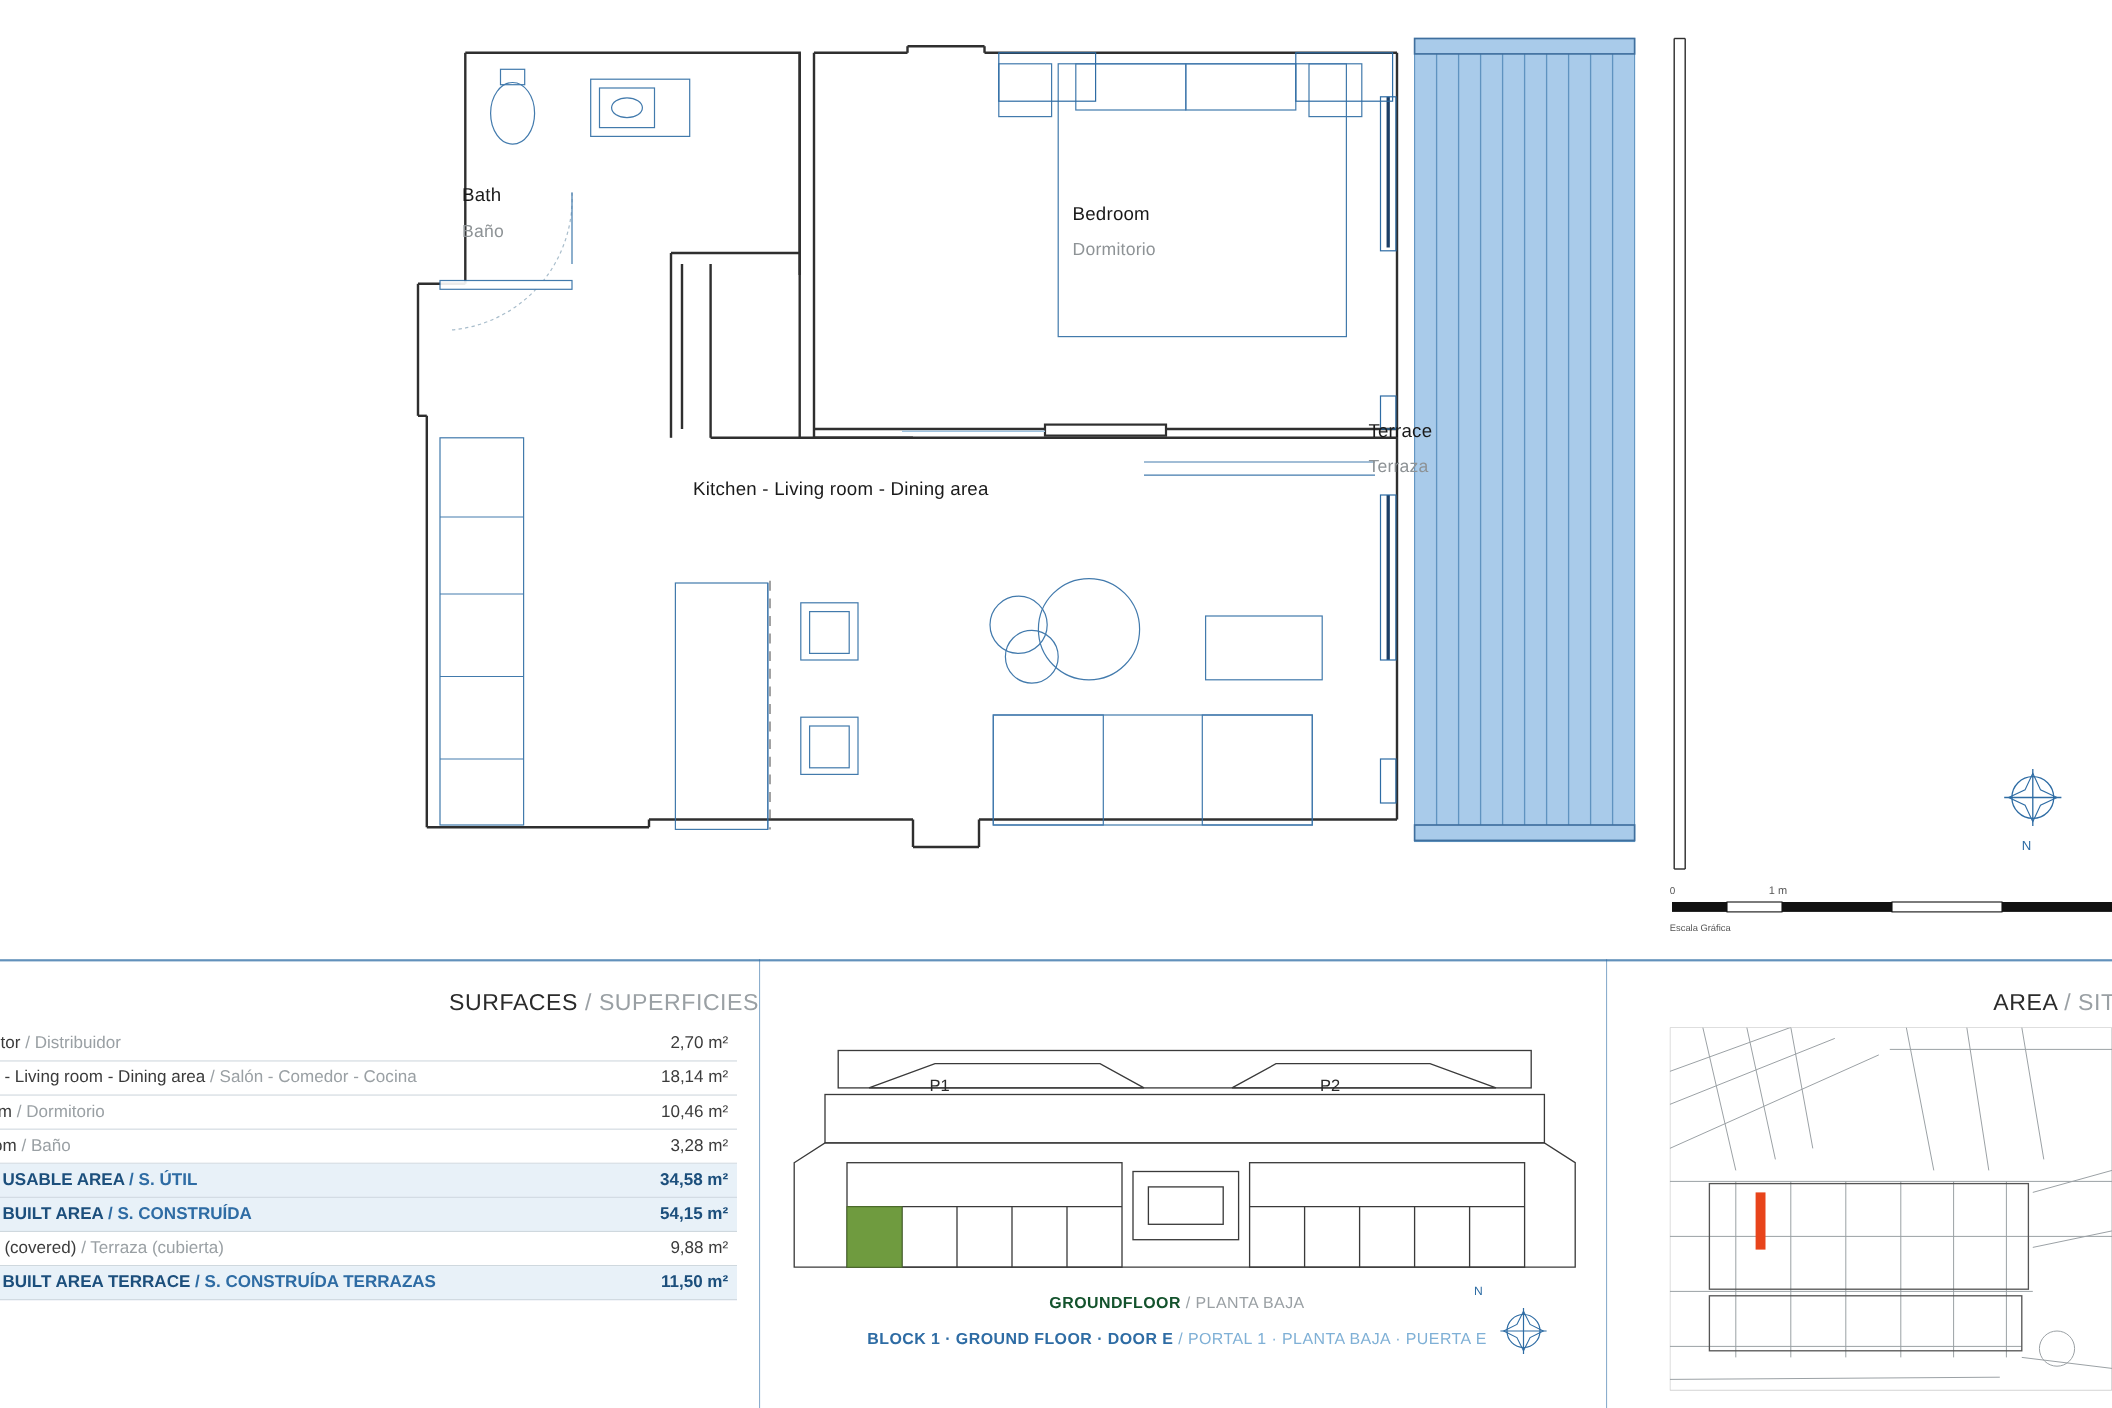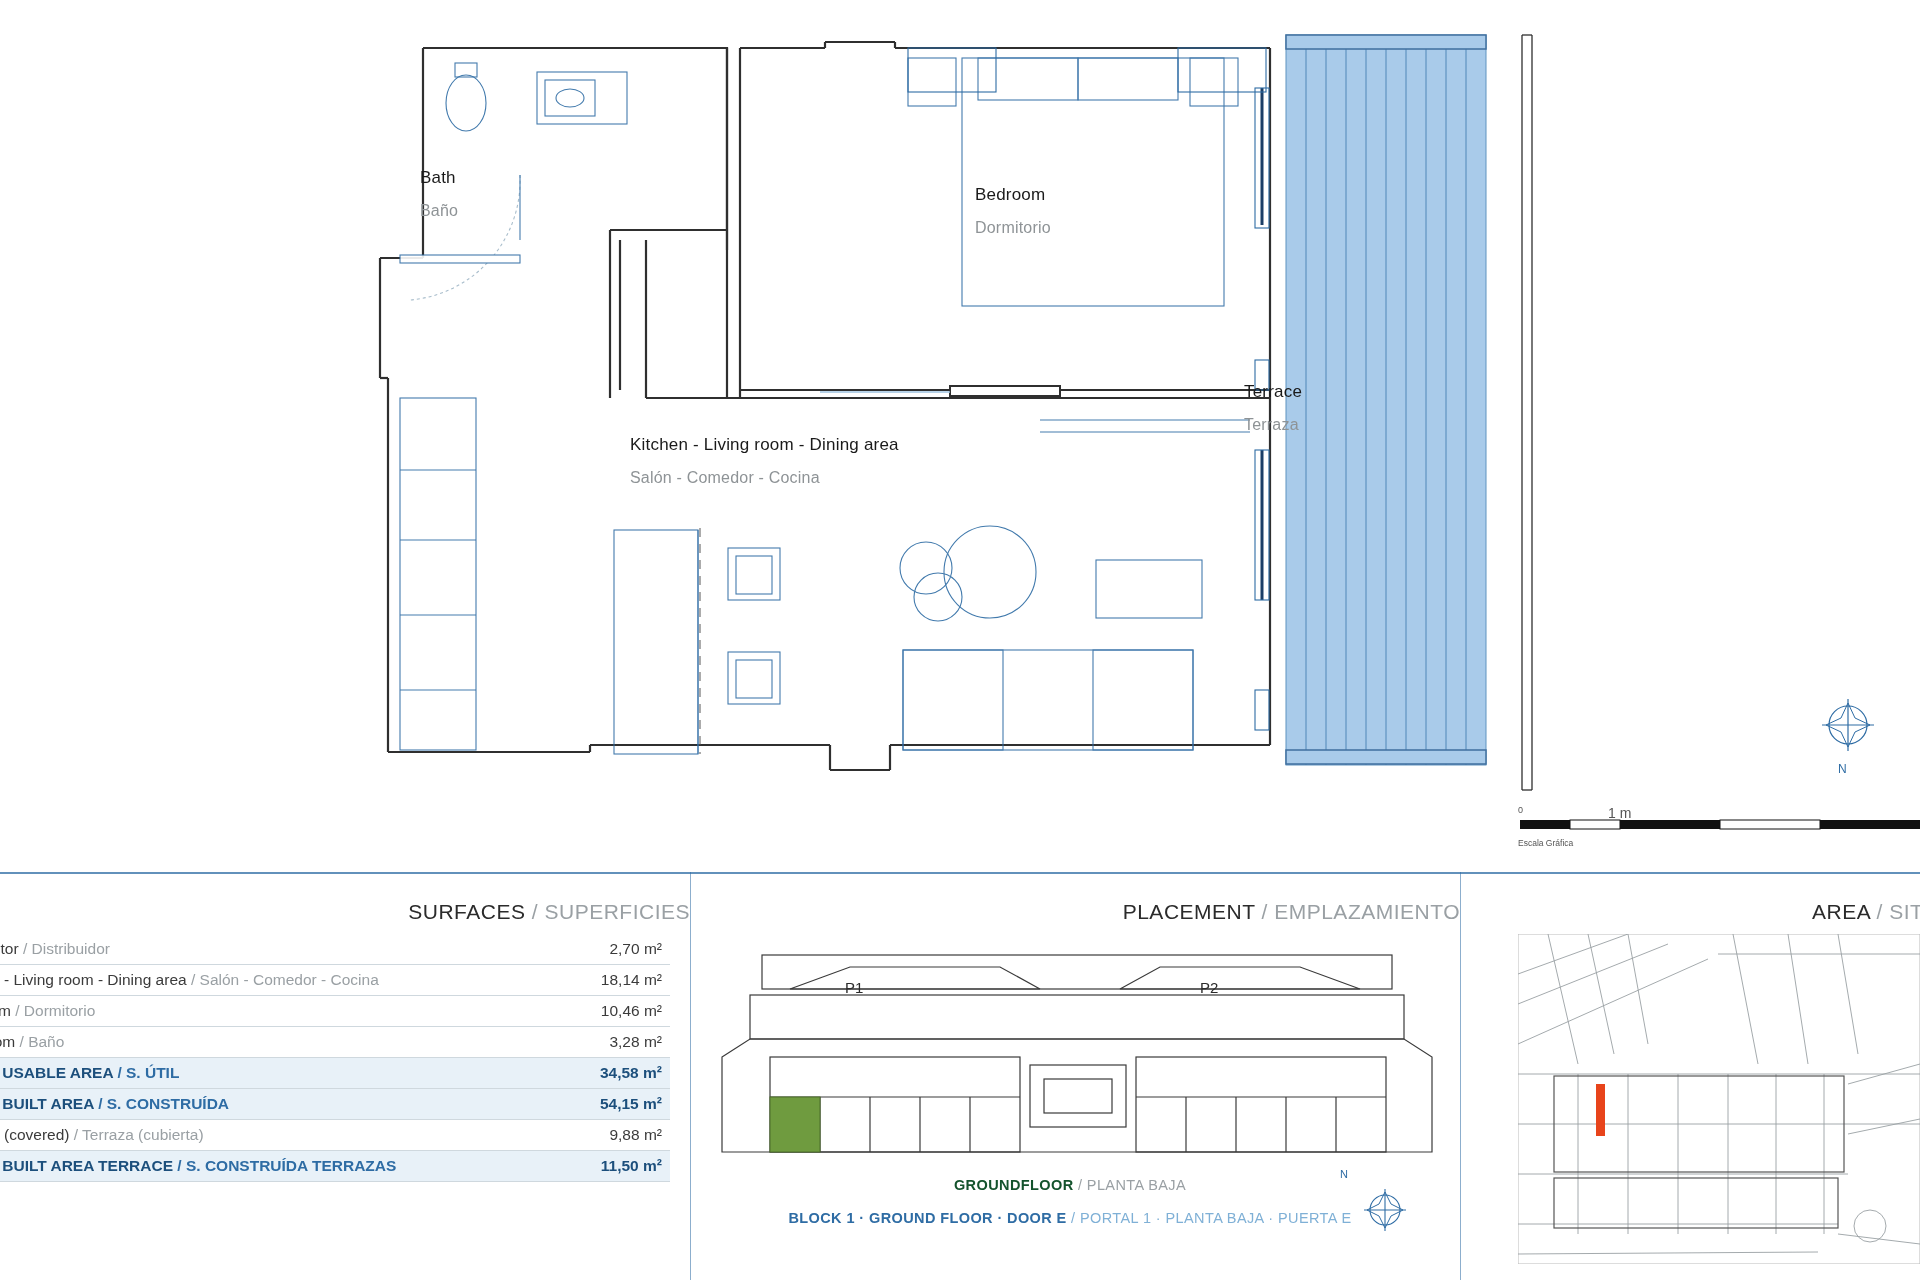--- a/index.html
+++ b/index.html
@@ -196,30 +196,29 @@
   <div class="roomlabel" style="left:420px;top:168px;width:160px;">
     <div class="en">Bath</div>
     <div class="es">Baño</div>
   </div>
   <div class="roomlabel" style="left:975px;top:185px;width:200px;">
     <div class="en">Bedroom</div>
     <div class="es">Dormitorio</div>
   </div>
   <div class="roomlabel kitchen" style="left:630px;top:435px;width:660px;">
     <div class="en">Kitchen - Living room - Dining area</div>
-    <div class="es">Salón - Comedor - Cocina</div>
   </div>
   <div class="roomlabel" style="left:1244px;top:382px;width:136px;">
     <div class="en">Terrace</div>
     <div class="es">Terraza</div>
   </div>
   <div style="position:absolute;left:1838px;top:762px;font-size:12px;color:#2e6ca4;">N</div>
 
   <div style="position:absolute;left:1518px;top:805px;font-size:9px;color:#555;">0</div>
-  <div style="position:absolute;left:1608px;top:805px;font-size:14px;color:#555;">1 m</div>
+  <div style="position:absolute;left:1608px;top:805px;font-size:10px;color:#555;">1 m</div>
   <div style="position:absolute;left:1518px;top:838px;font-size:8.5px;color:#555;">Escala Gráfica</div>
 </div>
 
 <div class="panels">
   <div class="hline"></div>
   <div class="vline" style="left:690px;"></div>
   <div class="vline" style="left:1460px;"></div>
 
   <div class="paneltitle" style="left:0px;top:28px;width:690px;">
     <span class="a">SURFACES</span>
@@ -253,24 +252,20 @@
     <div class="srow">
       <div class="nm"><span>Terrace (covered)</span> <span class="es">/ Terraza (cubierta)</span></div>
       <div class="val">9,88 m²</div>
     </div>
     <div class="srow total">
       <div class="nm"><span>TOTAL BUILT AREA TERRACE</span> <span class="es">/ S. CONSTRUÍDA TERRAZAS</span></div>
       <div class="val">11,50 m²</div>
     </div>
   </div>
 
-  <div class="paneltitle" style="left:690px;top:28px;width:770px;">
-    <span class="a">PLACEMENT</span>
-    <span class="b">/ EMPLAZAMIENTO</span>
-  </div>
   <div style="position:absolute;left:700px;top:75px;width:750px;height:220px;">
     <svg width="750" height="220" viewBox="0 0 750 220" xmlns="http://www.w3.org/2000/svg">
       <g stroke="#3a3a3a" stroke-width="1.2" fill="none">
         <rect x="62" y="8" width="630" height="34"></rect>
         <path d="M90 42 L150 20 L300 20 L340 42 Z"></path>
         <path d="M420 42 L460 20 L600 20 L660 42 Z"></path>
         <rect x="50" y="48" width="654" height="44"></rect>
         <path d="M22 110 L50 92 L704 92 L732 110 L732 205 L632 205 L22 205 Z"></path>
         <rect x="70" y="110" width="250" height="95"></rect>
         <rect x="436" y="110" width="250" height="95"></rect>

